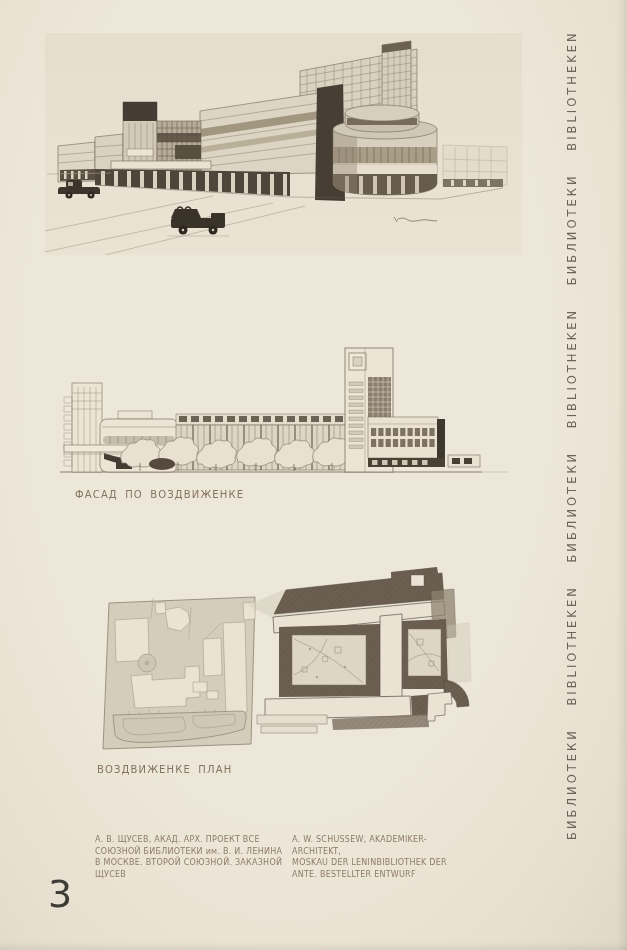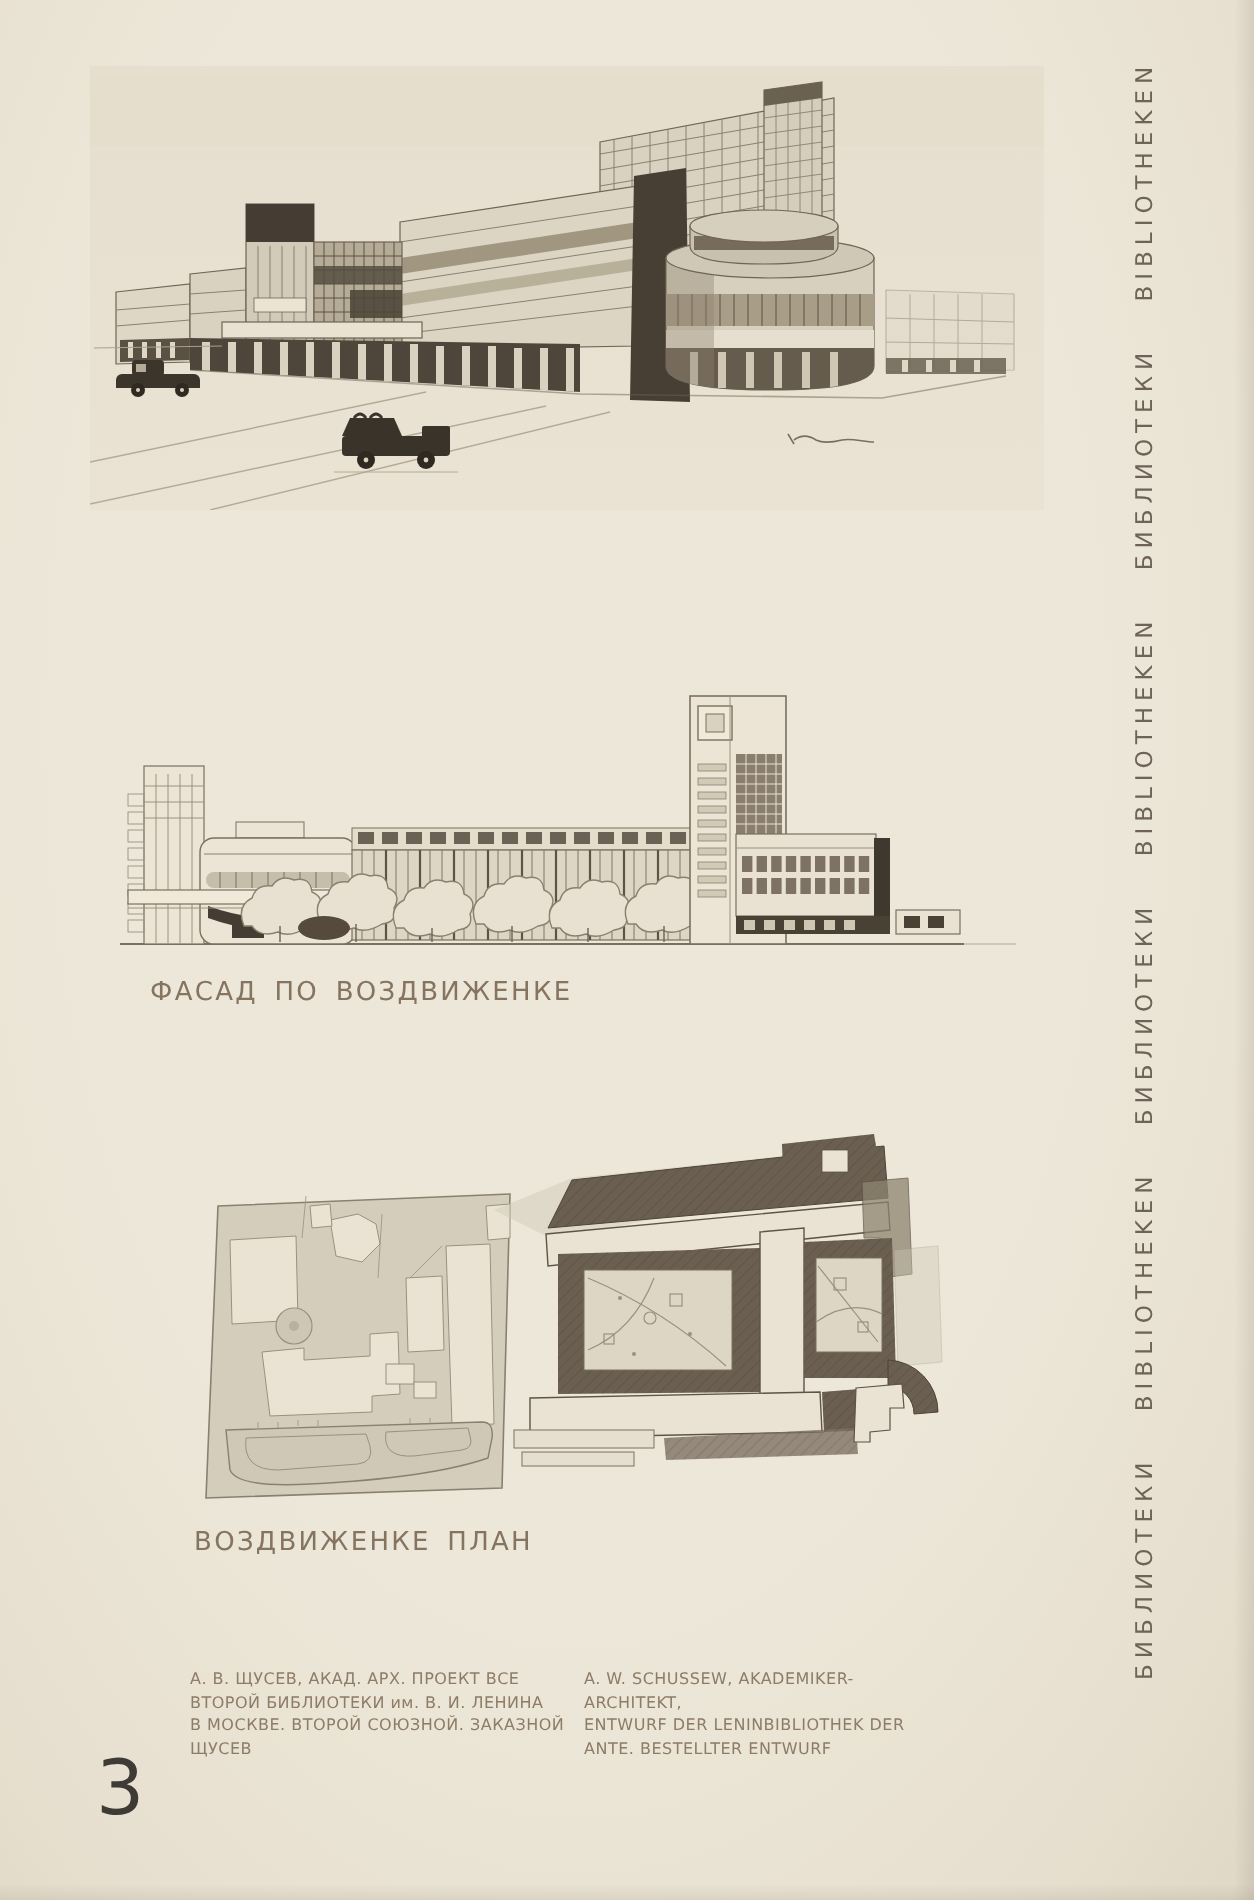--- a/index.html
+++ b/index.html
@@ -14,21 +14,21 @@
   .edge-shade-bottom{position:absolute;left:0;bottom:0;width:627px;height:8px;
     background:linear-gradient(to top, rgba(110,100,85,.12), rgba(110,100,85,0));}
   figure{margin:0;padding:0;}
   .plate{position:absolute;}
   .plate-1{left:45px;top:33px;width:477px;height:222px;
     background:linear-gradient(#e6dfd0,#eae3d4);}
   .plate-2{left:58px;top:335px;width:462px;height:145px;}
   .plate-3{left:95px;top:563px;width:380px;height:196px;}
   .plate svg{display:block;width:100%;height:100%;}
   .fig-label{
-    position:absolute;font-size:13px;letter-spacing:1.15px;word-spacing:3px;
+    position:absolute;font-size:10px;letter-spacing:1.15px;word-spacing:3px;
     color:#85745f;white-space:nowrap;
   }
   .label-facade{left:75px;top:489px;}
   .label-genplan{left:97px;top:764px;}
   .caption{position:absolute;top:834px;font-size:8px;line-height:11.5px;
     letter-spacing:.25px;color:#8d7c67;}
   .caption-ru{left:95px;width:196px;}
   .caption-de{left:292px;width:172px;}
   .caption .r{text-align:left;}
   .page-number{
@@ -533,27 +533,27 @@
       <path d="M349,117 A26,26 0 0 1 374,143 L362,144 A14,14 0 0 0 349,130 Z" fill="#6a5f50" stroke="#4f4536" stroke-width=".5"></path>
       <path d="M349,117 A26,26 0 0 1 374,143 L362,144 A14,14 0 0 0 349,130 Z" fill="url(#planHatch)"></path>
       <polygon points="333,131 356,129 357,141 350,141 350,152 340,153 340,158 332,158" fill="#eae3d4" stroke="#5d5347" stroke-width=".6"></polygon>
     </svg>
   </figure>
 
   <div class="fig-label label-genplan">ВОЗДВИЖЕНКЕ ПЛАН</div>
 
   <div class="caption caption-ru">
     <div>А. В. ЩУСЕВ, АКАД. АРХ. ПРОЕКТ ВСЕ</div>
-    <div>ВТОРОЙ БИБЛИОТЕКИ им. В. И. ЛЕНИНА</div>
+    <div>СОЮЗНОЙ БИБЛИОТЕКИ им. В. И. ЛЕНИНА</div>
     <div>В МОСКВЕ. ВТОРОЙ СОЮЗНОЙ. ЗАКАЗНОЙ</div>
     <div>ЩУСЕВ</div>
   </div>
   <div class="caption caption-de">
     <div>A. W. SCHUSSEW, AKADEMIKER-ARCHITEKT,</div>
-    <div>ENTWURF DER LENINBIBLIOTHEK DER</div>
+    <div>MOSKAU DER LENINBIBLIOTHEK DER</div>
     <div class="r">ANTE. BESTELLTER ENTWURF</div>
   </div>
 
   <div class="page-number">3</div>
 
   <div class="edge-title">БИБЛИОТЕКИ BIBLIOTHEKEN БИБЛИОТЕКИ BIBLIOTHEKEN БИБЛИОТЕКИ BIBLIOTHEKEN</div>
 
   <div class="edge-shade-right"></div>
   <div class="edge-shade-bottom"></div>
 </div>

